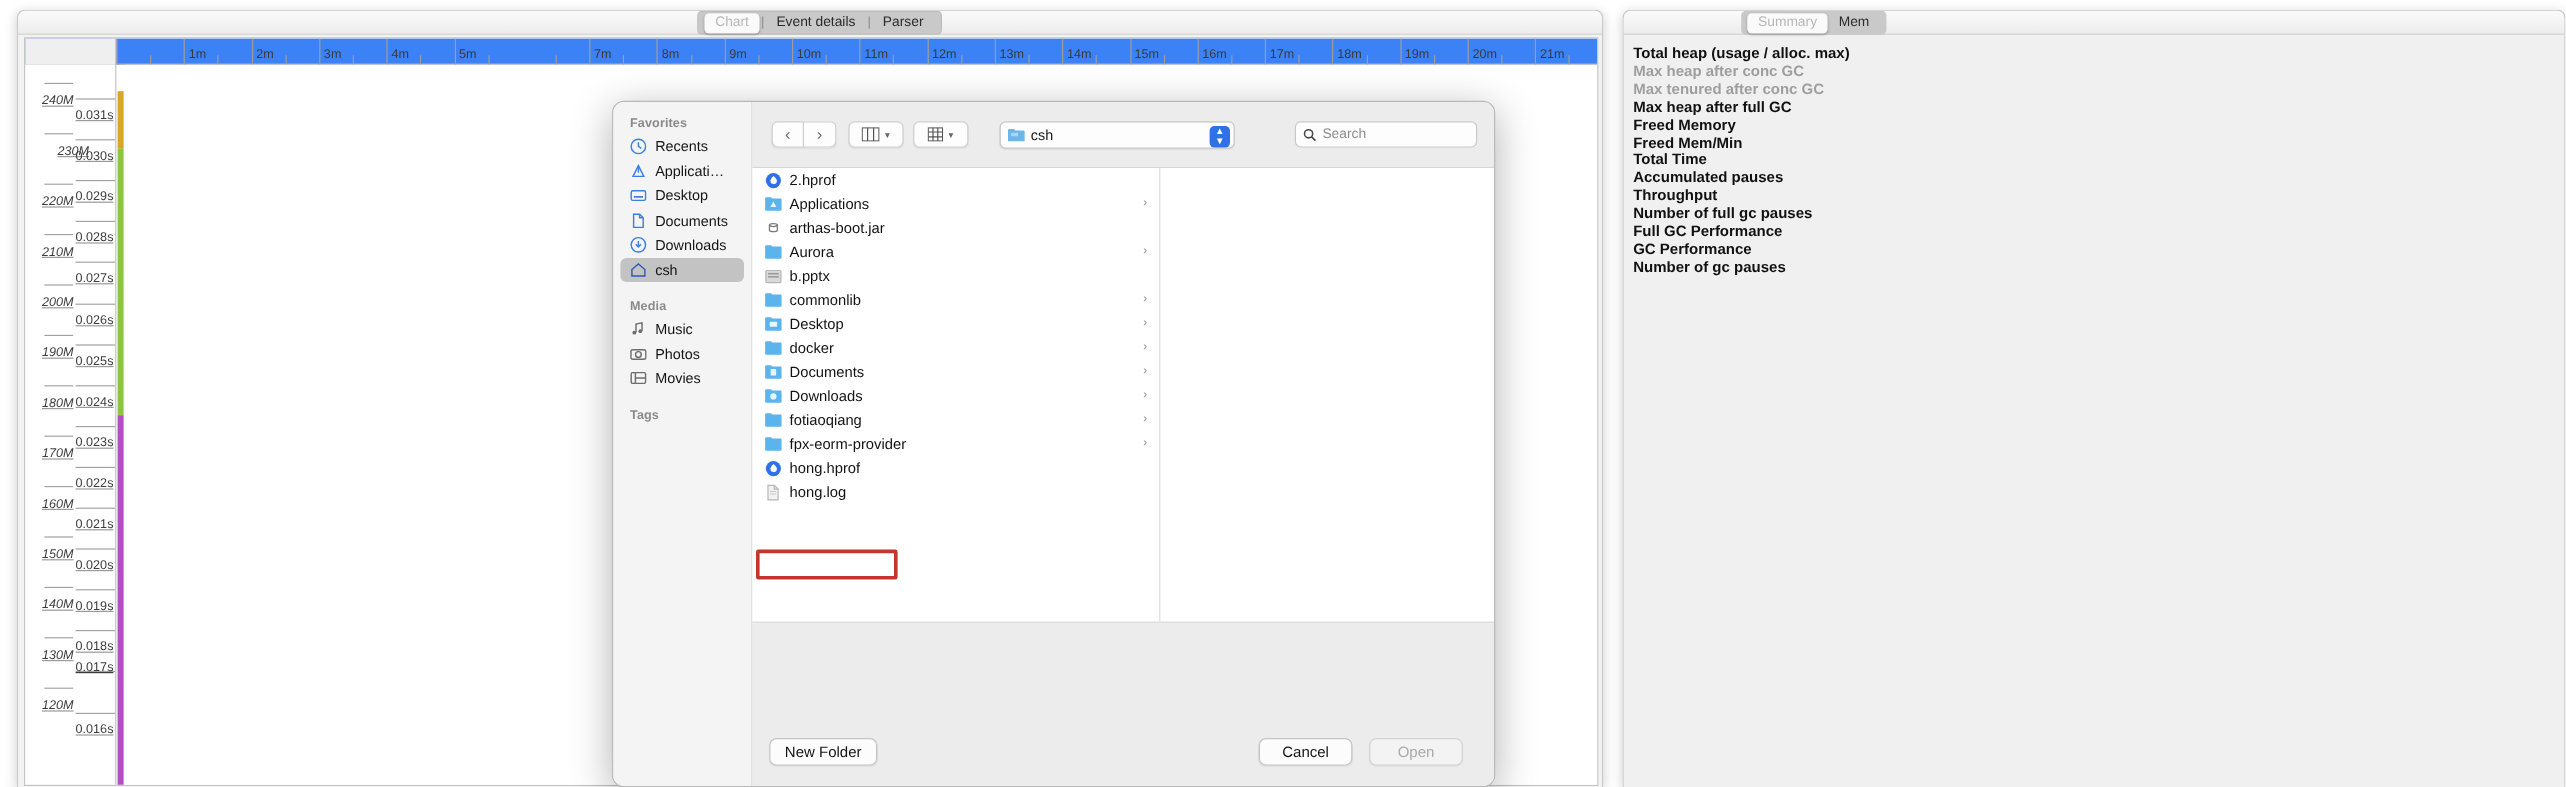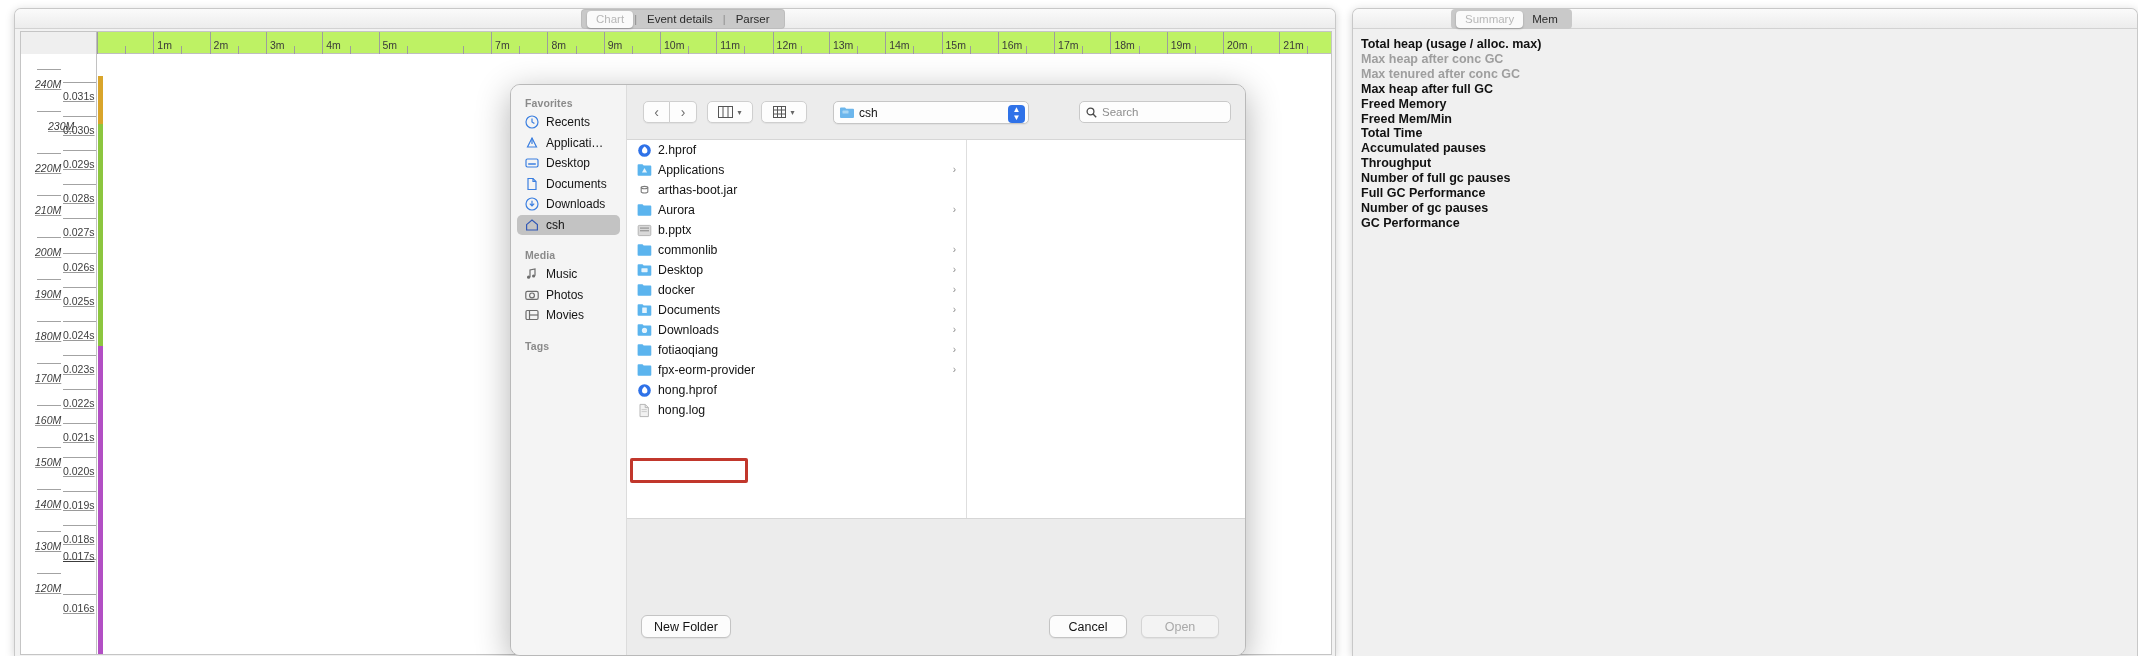--- a/index.html
+++ b/index.html
@@ -68,21 +68,21 @@
     left: 5px; top: 22px;
     width: 1312px; height: 624px;
     background: #ffffff;
     border: 1px solid #c5c5c5;
     overflow: hidden;
   }
   
   #ruler {
     position: absolute; left: 0; top: 0;
     width: 100%; height: 22px;
-    background: #bef264;
+    background: #3b82f6;
     border-bottom: 1px solid #bfbfbf;
   }
   #ruler-corner {
     position: absolute; left: 0; top: 0;
     width: 76px; height: 22px;
     background: #efefef;
     border-right: 1px solid #bfbfbf;
   }
   .ruler-tick {
     position: absolute; top: 0;
@@ -480,22 +480,22 @@
         <div class="metric dim">Max heap after conc GC</div>
         <div class="metric dim">Max tenured after conc GC</div>
         <div class="metric">Max heap after full GC</div>
         <div class="metric">Freed Memory</div>
         <div class="metric">Freed Mem/Min</div>
         <div class="metric">Total Time</div>
         <div class="metric">Accumulated pauses</div>
         <div class="metric">Throughput</div>
         <div class="metric">Number of full gc pauses</div>
         <div class="metric">Full GC Performance</div>
+        <div class="metric">GC Performance</div>
         <div class="metric">Number of gc pauses</div>
-        <div class="metric">GC Performance</div>
       </div>
   </div>
 
   <div id="file-dialog">
 
     <div id="dlg-sidebar">
         <div class="sb-group-title">Favorites</div>
         <div class="sb-item">
           <svg viewBox="0 0 14 14" class="sb-icon">
             <circle cx="7" cy="7" r="6" fill="none" stroke="#3b7fe0" stroke-width="1.2"></circle>

